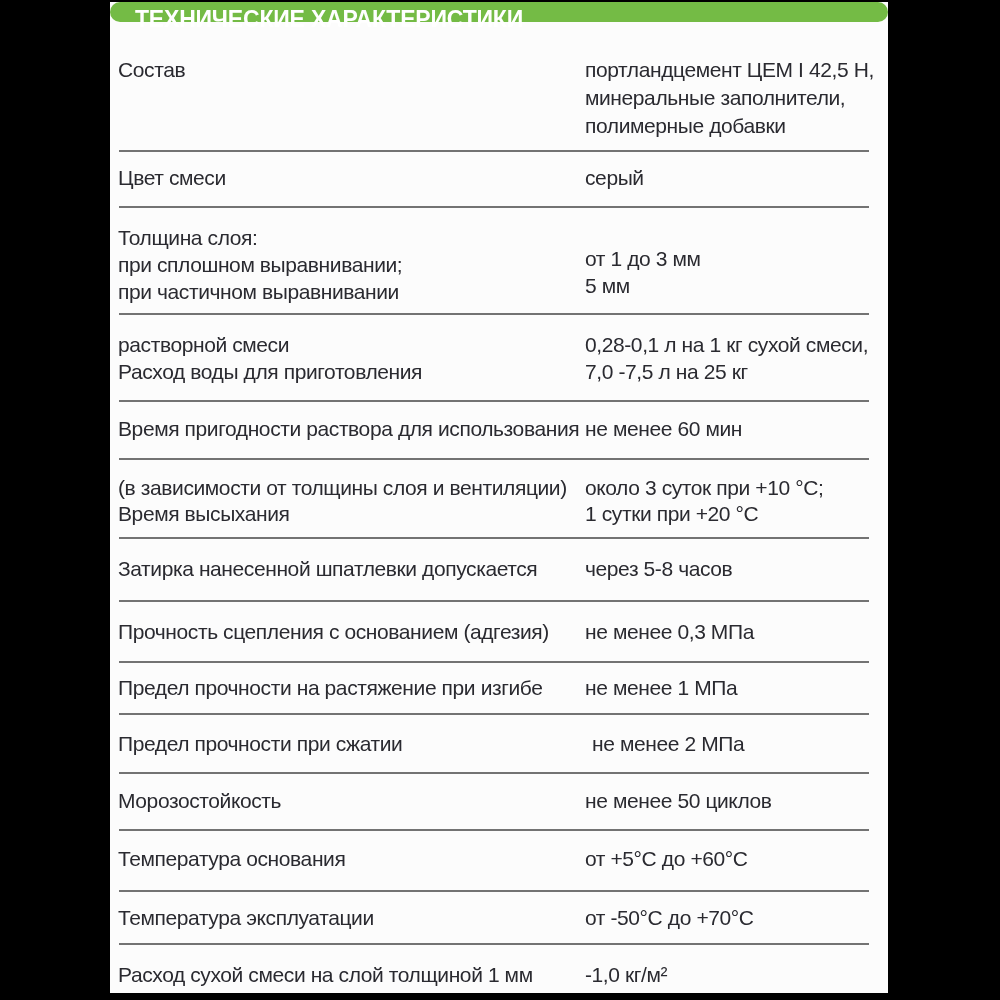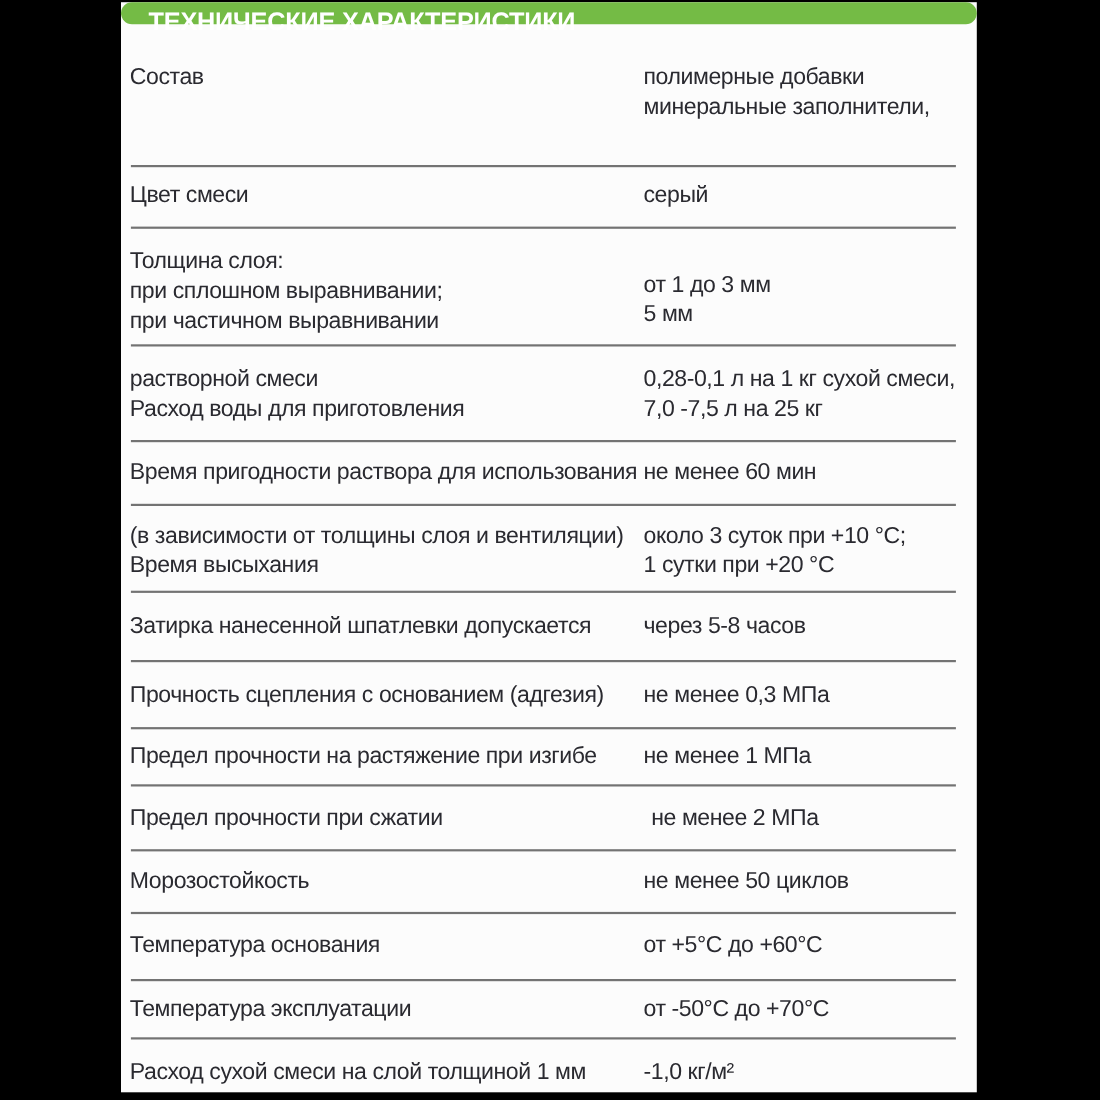--- a/index.html
+++ b/index.html
@@ -29,22 +29,23 @@
 
     <div class="header-bar">
       <div class="header-title">ТЕХНИЧЕСКИЕ ХАРАКТЕРИСТИКИ</div>
     </div>
 
     <div class="row" style="top:54px">
       <div class="col label" style="line-height:28px">
         <div class="line">Состав</div>
       </div>
       <div class="col value" style="line-height:28px">
+        <div class="line">портландцемент ЦЕМ I 42,5 Н,</div>
+        <div class="line">минеральные заполнители,</div>
         <div class="line">полимерные добавки</div>
-        <div class="line">минеральные заполнители,</div>
       </div>
     </div>
     <div class="sep" style="top:148px"></div>
 
     <div class="row" style="top:164px">
       <div class="col label">
           <div class="line">Цвет смеси</div>
         </div>
       <div class="col value">
           <div class="line">серый</div>

